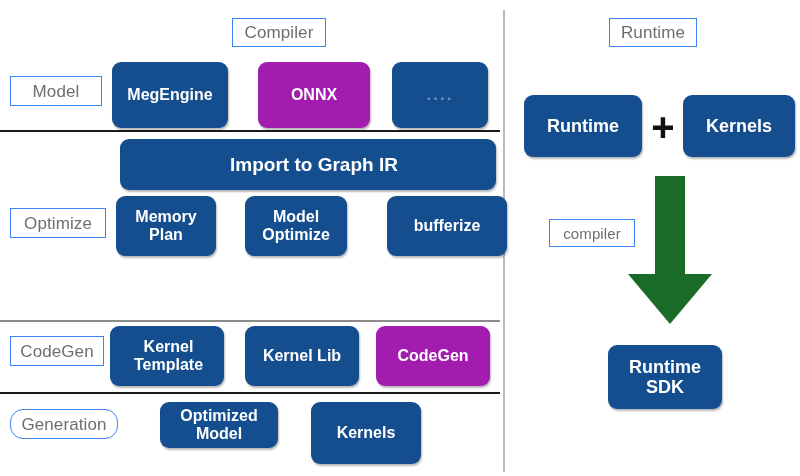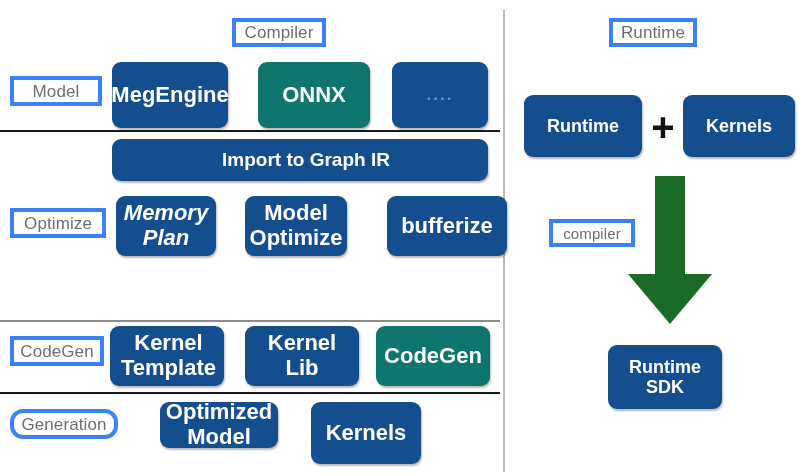--- a/index.html
+++ b/index.html
@@ -26,21 +26,21 @@
   .vrule {
     position: absolute;
     background: #b9b9b9;
     width: 2px;
   }
 
   
   .tag {
     position: absolute;
     box-sizing: border-box;
-    border: 4px solid #3b82f6;
+    border: 1px solid #3b82f6;
     background: #ffffff;
     color: #6e6e6e;
     font-size: 17px;
     line-height: 1;
     display: flex;
     align-items: center;
     justify-content: center;
     white-space: nowrap;
     letter-spacing: 0.1px;
   }
@@ -50,28 +50,28 @@
   .box {
     position: absolute;
     box-sizing: border-box;
     border-radius: 9px;
     display: flex;
     align-items: center;
     justify-content: center;
     text-align: center;
     color: #ffffff;
     font-weight: bold;
-    font-size: 22px;
+    font-size: 16px;
     line-height: 1.12;
     padding: 2px 4px;
     box-shadow: 1px 2px 2px rgba(0,0,0,0.28);
     white-space: pre-line;
   }
   .box.blue { background: #154E8E; }
-  .box.gray { background: #0f766e; }
+  .box.gray { background: #a21caf; }
   .box.dots {
     color: #6E8FB8;
     font-weight: bold;
     letter-spacing: 2px;
     font-size: 17px;
   }
   .box.wide { font-size: 19px; }
   .box.rt   { font-size: 18px; }
 
   
@@ -112,23 +112,23 @@
   <div class="tag" style="left:10px; top:336px; width:94px; height:30px;">CodeGen</div>
 
   <div class="tag" style="left:10px; top:409px; width:108px; height:30px;border-radius:13px;">Generation</div>
 
   <div class="box blue" style="left:112px; top:62px; width:116px; height:66px;">MegEngine</div>
 
   <div class="box gray" style="left:258px; top:62px; width:112px; height:66px;">ONNX</div>
 
   <div class="box blue dots" style="left:392px; top:62px; width:96px; height:66px;">....</div>
 
-  <div class="box blue wide" style="left:112px; top:139px; width:376px; height:42px;padding-left:16px;">Import to Graph IR</div>
+  <div class="box blue wide" style="left:120px; top:139px; width:376px; height:51px;padding-left:16px;">Import to Graph IR</div>
 
-  <div class="box blue" style="left:116px; top:196px; width:100px; height:60px;font-style:italic;">Memory
+  <div class="box blue" style="left:116px; top:196px; width:100px; height:60px;">Memory
 Plan</div>
 
   <div class="box blue" style="left:245px; top:196px; width:102px; height:60px;">Model
 Optimize</div>
 
   <div class="box blue" style="left:387px; top:196px; width:120px; height:60px;">bufferize</div>
 
 
   <div class="box blue" style="left:110px; top:326px; width:114px; height:60px;padding-left:7px;">Kernel
 Template</div>

